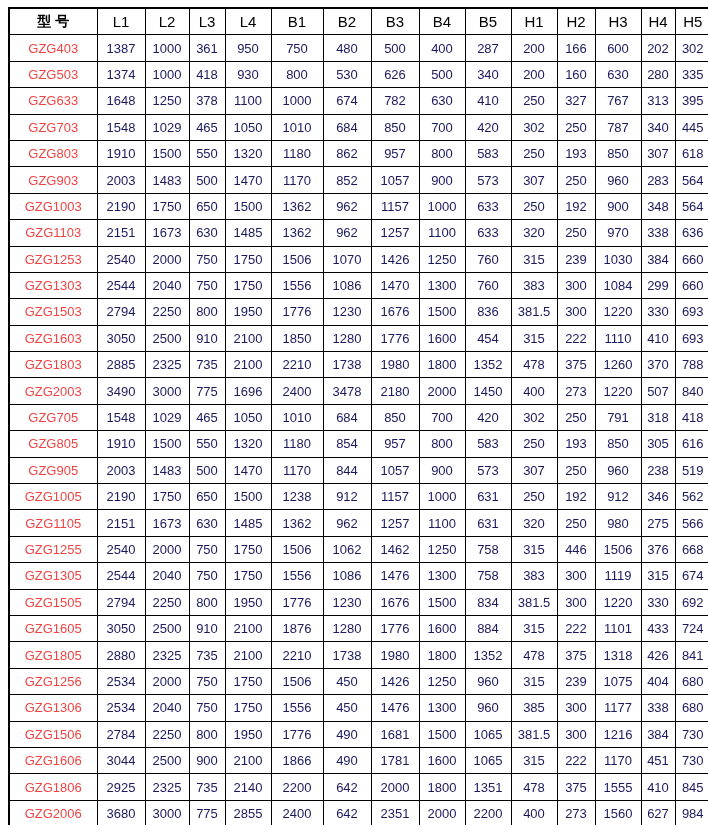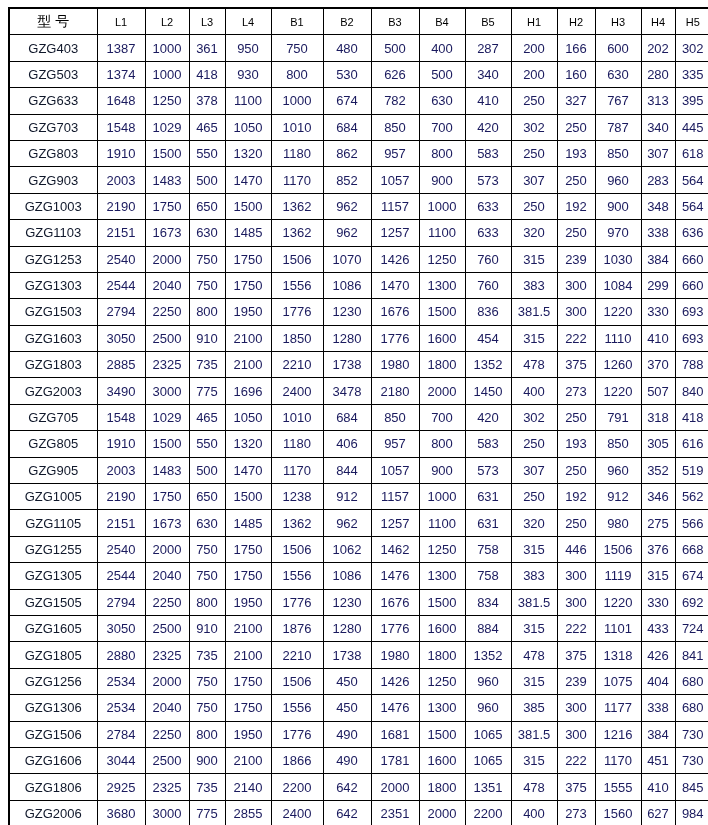--- a/index.html
+++ b/index.html
@@ -27,28 +27,28 @@
     padding: 0;
     overflow: hidden;
     white-space: nowrap;
     font-family: "Liberation Sans", "DejaVu Sans", sans-serif;
     font-size: 13px;
     color: #1a1a5e;
   }
   .spec-table thead th {
     color: #000000;
     font-weight: normal;
-    font-size: 11px;
+    font-size: 15px;
   }
   .spec-table thead th.model-header {
-    font-weight: normal;
+    font-weight: bold;
     font-size: 14px;
   }
   .spec-table td.model-cell {
-    color: #0f172a;
+    color: #ef4444;
   }
   
   col.c-model { width: 88px; }
   col.c-l1 { width: 48px; }
   col.c-l2 { width: 44px; }
   col.c-l3 { width: 36px; }
   col.c-l4 { width: 46px; }
   col.c-b1 { width: 52px; }
   col.c-b2 { width: 48px; }
   col.c-b3 { width: 48px; }
@@ -356,21 +356,21 @@
         <td>318</td>
         <td>418</td>
       </tr>
       <tr>
         <td class="model-cell">GZG805</td>
         <td>1910</td>
         <td>1500</td>
         <td>550</td>
         <td>1320</td>
         <td>1180</td>
-        <td>406</td>
+        <td>854</td>
         <td>957</td>
         <td>800</td>
         <td>583</td>
         <td>250</td>
         <td>193</td>
         <td>850</td>
         <td>305</td>
         <td>616</td>
       </tr>
       <tr>
@@ -380,21 +380,21 @@
         <td>500</td>
         <td>1470</td>
         <td>1170</td>
         <td>844</td>
         <td>1057</td>
         <td>900</td>
         <td>573</td>
         <td>307</td>
         <td>250</td>
         <td>960</td>
-        <td>352</td>
+        <td>238</td>
         <td>519</td>
       </tr>
       <tr>
         <td class="model-cell">GZG1005</td>
         <td>2190</td>
         <td>1750</td>
         <td>650</td>
         <td>1500</td>
         <td>1238</td>
         <td>912</td>

